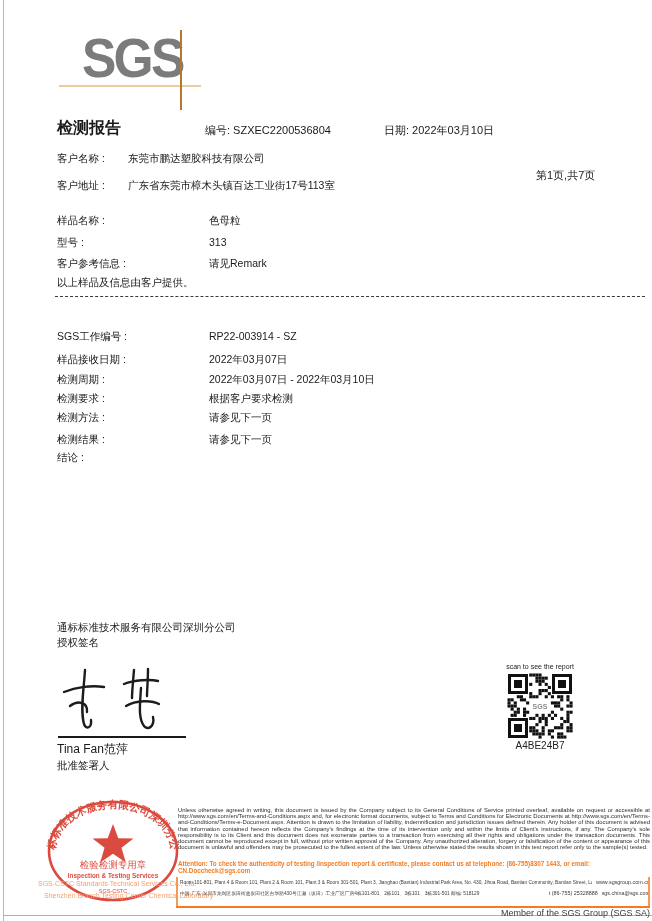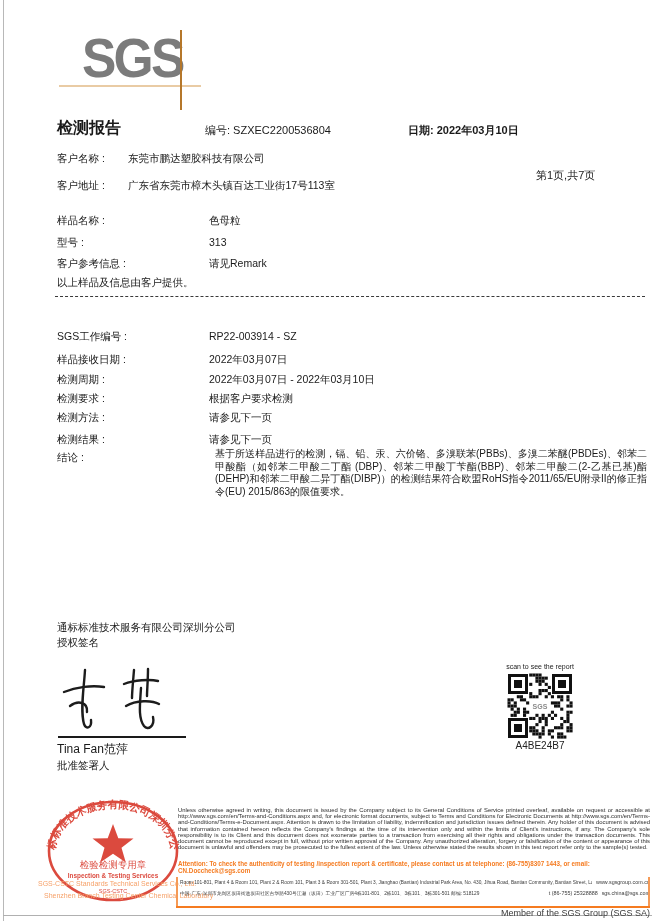--- a/index.html
+++ b/index.html
@@ -10,21 +10,21 @@
   .edge-bottom{left:3px;top:915px;width:649px;height:1px;background:#b0b0b0;}
 
   .logo{left:82px;top:30px;font-size:56px;font-weight:bold;color:#7b7b7b;
         letter-spacing:-3px;transform:scaleX(.92);transform-origin:left top;line-height:1;}
   .logo-underline{left:59px;top:85px;width:142px;height:2px;background:#e9cba4;}
   .logo-vline{left:180px;top:30px;width:2px;height:80px;background:#b5772a;}
 
   .title{left:57px;top:118px;font-size:16px;font-weight:bold;}
   .hmeta{top:123px;font-size:11px;text-align:right;}
   .report-no{left:205px;}
-  .report-date{left:408px;font-weight:bold;}
+  .report-date{left:384px;}
   .report-page{left:536px;margin-top:45px;}
 
   .row{left:57px;font-size:10.5px;white-space:nowrap;}
   .row .lab{display:inline-block;}
   .val-client{position:absolute;left:71px;top:0;}
   .val-wide{position:absolute;left:152px;top:0;}
   .dashes{left:55px;top:296px;width:590px;border-top:1.5px dashed #3a3a3a;height:0;}
 
   .conclusion-label{left:57px;top:451px;font-size:10.5px;}
   .conclusion-text{left:215px;top:448px;width:432px;font-size:10px;line-height:12.6px;text-align:justify;}
@@ -116,21 +116,20 @@
   <div class="abs row" style="top:411px">
     <span class="lab">检测方法 :</span>
     <span class="val-wide">请参见下一页</span>
   </div>
   <div class="abs row" style="top:433px">
     <span class="lab">检测结果 :</span>
     <span class="val-wide">请参见下一页</span>
   </div>
 
   <div class="abs conclusion-label">结论 :</div>
-  <div class="abs conclusion-text">基于所送样品进行的检测，镉、铅、汞、六价铬、多溴联苯(PBBs)、多溴二苯醚(PBDEs)、邻苯二甲酸酯（如邻苯二甲酸二丁酯 (DBP)、邻苯二甲酸丁苄酯(BBP)、邻苯二甲酸二(2-乙基已基)酯(DEHP)和邻苯二甲酸二异丁酯(DIBP)）的检测结果符合欧盟RoHS指令2011/65/EU附录II的修正指令(EU) 2015/863的限值要求。</div>
 
   <div class="abs sig-company">通标标准技术服务有限公司深圳分公司</div>
   <div class="abs sig-auth">授权签名</div>
   <svg class="abs sig-svg" width="130" height="72" viewBox="0 0 130 72">
     <g fill="none" stroke="#1c1c1c" stroke-width="2.4" stroke-linecap="round">
       <path d="M6,30 C 18,25 34,23 46,25"></path>
       <path d="M27,8 C 26,26 22,48 26,62 C 28,68 34,66 33,58"></path>
       <path d="M12,44 C 20,38 30,40 29,50"></path>
       <path d="M66,22 C 76,18 92,17 100,19"></path>
       <path d="M76,8 C 75,20 74,30 74,36"></path>

